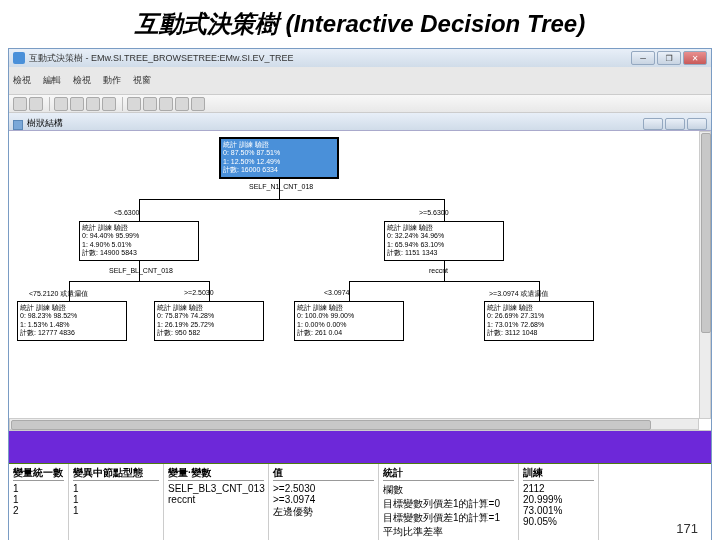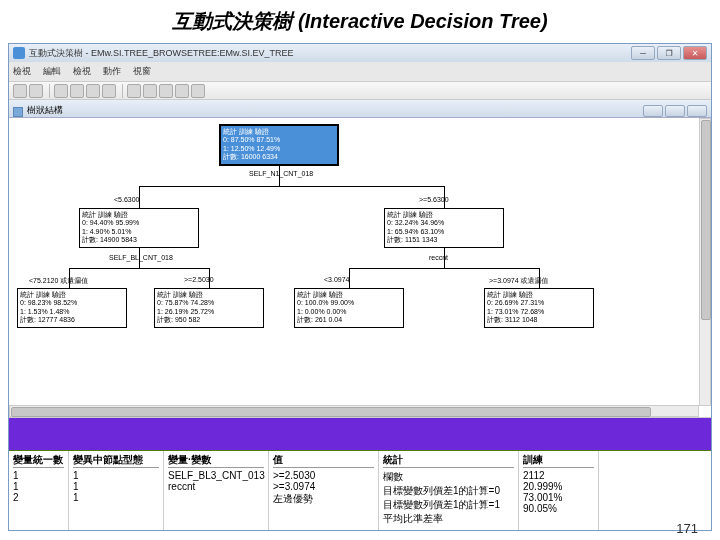--- a/index.html
+++ b/index.html
@@ -1,27 +1,27 @@
 <!DOCTYPE html>
 <html><head>
 <meta charset="utf-8">
 <style>
 * { margin: 0; padding: 0; box-sizing: border-box; font-family: "Microsoft JhengHei", Arial, sans-serif; }
 body { width: 720px; height: 540px; background: #fff; position: relative; overflow: hidden; }
 
-.page-title { font-size: 20px; font-weight: bold; text-align: center; padding: 8px 0; font-style: italic; }
+.page-title { font-size: 24px; font-weight: bold; text-align: center; padding: 8px 0; font-style: italic; }
 
 .app-window { border: 1px solid #7a9cc4; margin: 0 8px; background: #6d28d9; }
 .titlebar { height: 18px; background: linear-gradient(#e8eff8,#d0dce9); display: flex; align-items: center; padding: 0 4px; font-size: 9px; color: #333; }
 .titlebar .title-icon { width: 12px; height: 12px; background: #4a90d9; margin-right: 4px; border-radius: 2px; }
 .titlebar .spacer { flex: 1; }
 .titlebar .win-btn { width: 24px; height: 14px; margin-left: 2px; background: linear-gradient(#eaf0f8,#c8d4e2); border: 1px solid #94a8c0; border-radius: 2px; display: flex; align-items: center; justify-content: center; font-size: 8px; color: #333; }
 .titlebar .win-btn.close { background: linear-gradient(#e89090,#c85a5a); color: #fff; }
 
-.menubar { height: 20px; background: #e8e8e8; border-bottom: 1px solid #ccc; display: flex; align-items: center; padding: 0 4px; font-size: 9px; color: #333; }
+.menubar { height: 28px; background: #e8e8e8; border-bottom: 1px solid #ccc; display: flex; align-items: center; padding: 0 4px; font-size: 9px; color: #333; }
 .menubar span { margin-right: 12px; }
 
 .toolbar { height: 18px; background: linear-gradient(#f8f8f8,#e8e8e8); border-bottom: 1px solid #ccc; display: flex; align-items: center; padding: 0 4px; }
 .toolbar .tb-btn { width: 14px; height: 14px; margin-right: 2px; background: #d8d8d8; border: 1px solid #aaa; border-radius: 2px; }
 .toolbar .sep { width: 1px; height: 14px; background: #bbb; margin: 0 4px; }
 
 .inner-bar { height: 18px; background: linear-gradient(#e8eff8,#d0dce9); border-bottom: 1px solid #aac; display: flex; align-items: flex-end; padding: 0 4px; font-size: 9px; }
 .inner-bar .sq { width: 10px; height: 10px; background: #7aa8d8; border: 1px solid #5a88b8; margin-right: 4px; }
 .inner-bar .spacer { flex: 1; }
 .inner-bar .win-btn { width: 20px; height: 12px; margin-left: 2px; background: linear-gradient(#eaf0f8,#c8d4e2); border: 1px solid #94a8c0; border-radius: 2px; }

